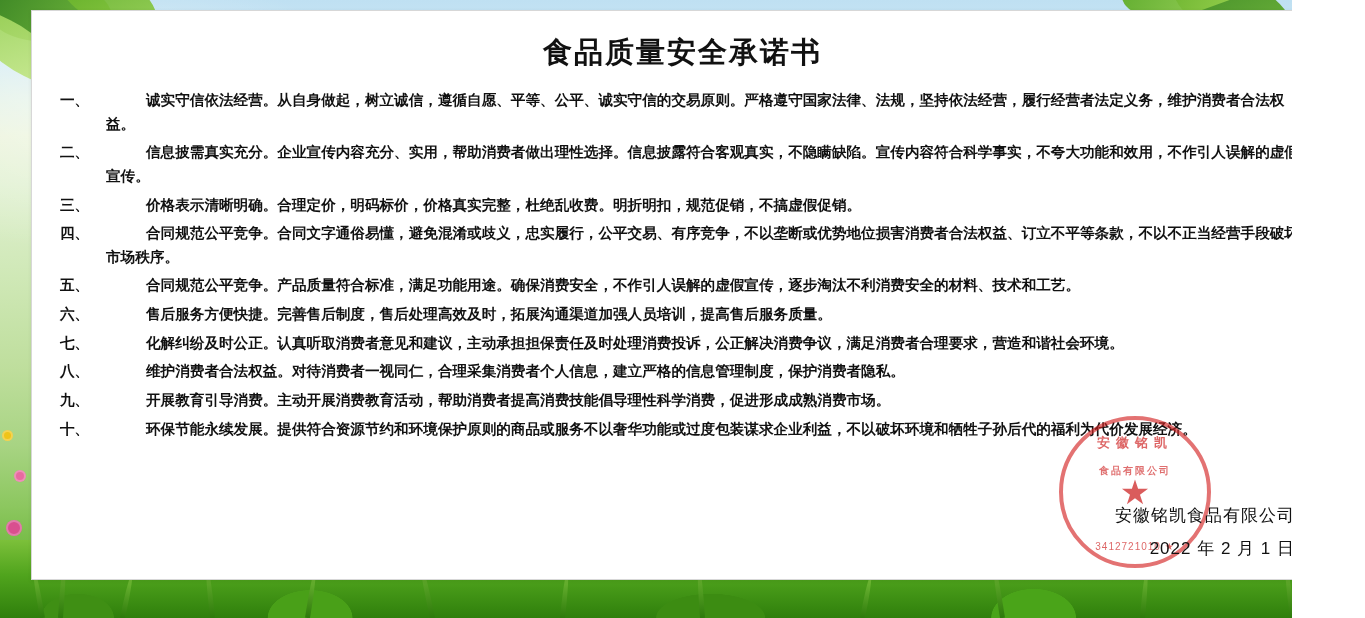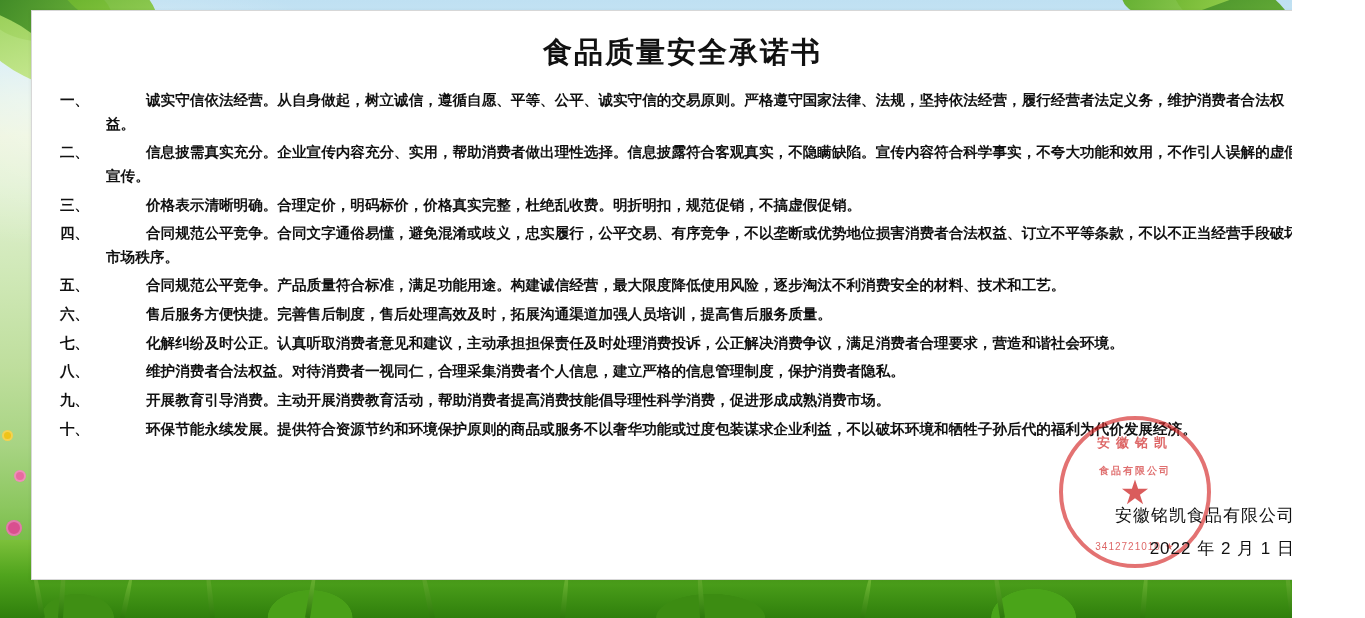--- a/index.html
+++ b/index.html
@@ -226,21 +226,21 @@
       <li>
         <span class="num">二、</span><span class="head">信息披需真实充分。</span><span class="body">企业宣传内容充分、实用，帮助消费者做出理性选择。信息披露符合客观真实，不隐瞒缺陷。宣传内容符合科学事实，不夸大功能和效用，不作引人误解的虚假宣传。</span>
       </li>
       <li>
         <span class="num">三、</span><span class="head">价格表示清晰明确。</span><span class="body">合理定价，明码标价，价格真实完整，杜绝乱收费。明折明扣，规范促销，不搞虚假促销。</span>
       </li>
       <li>
         <span class="num">四、</span><span class="head">合同规范公平竞争。</span><span class="body">合同文字通俗易懂，避免混淆或歧义，忠实履行，公平交易、有序竞争，不以垄断或优势地位损害消费者合法权益、订立不平等条款，不以不正当经营手段破坏市场秩序。</span>
       </li>
       <li>
-        <span class="num">五、</span><span class="head">合同规范公平竞争。</span><span class="body">产品质量符合标准，满足功能用途。构建诚信经营，最大限度降低使用风险，逐步淘汰不利消费安全的材料、技术和工艺。</span>
+        <span class="num">五、</span><span class="head">合同规范公平竞争。</span><span class="body">产品质量符合标准，满足功能用途。确保消费安全，不作引人误解的虚假宣传，逐步淘汰不利消费安全的材料、技术和工艺。</span>
       </li>
       <li>
         <span class="num">六、</span><span class="head">售后服务方便快捷。</span><span class="body">完善售后制度，售后处理高效及时，拓展沟通渠道加强人员培训，提高售后服务质量。</span>
       </li>
       <li>
         <span class="num">七、</span><span class="head">化解纠纷及时公正。</span><span class="body">认真听取消费者意见和建议，主动承担担保责任及时处理消费投诉，公正解决消费争议，满足消费者合理要求，营造和谐社会环境。</span>
       </li>
       <li>
         <span class="num">八、</span><span class="head">维护消费者合法权益。</span><span class="body">对待消费者一视同仁，合理采集消费者个人信息，建立严格的信息管理制度，保护消费者隐私。</span>
       </li>

